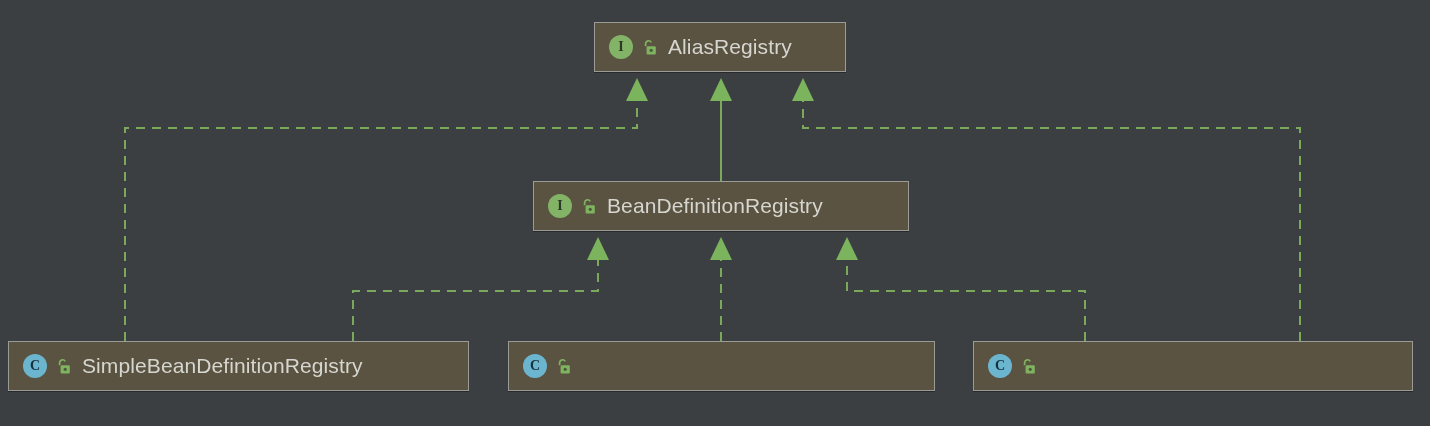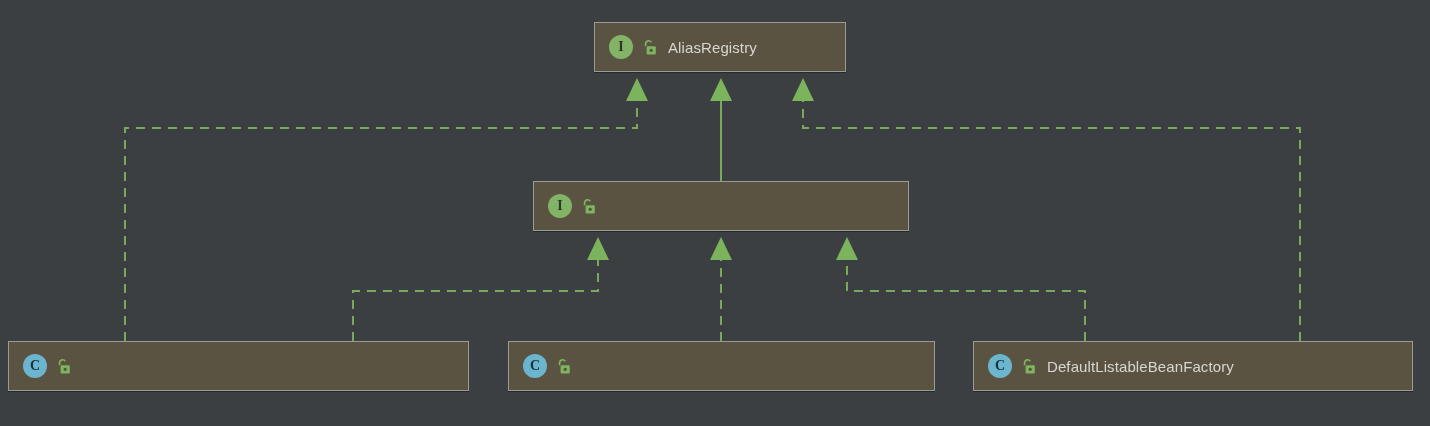--- a/index.html
+++ b/index.html
@@ -61,21 +61,21 @@
     color: #14323e;
   }
   .node .icon-visibility {
     flex: 0 0 auto;
     width: 16px;
     height: 17px;
     margin-right: 11px;
     display: block;
   }
   .node .node-label {
-    font-size: 15px;
+    font-size: 21px;
     color: #d6d6d0;
     white-space: nowrap;
     letter-spacing: 0.1px;
   }
 </style>
 </head>
 <body>
 
 <div id="diagram">
 
@@ -128,43 +128,44 @@
     <span class="node-label">AliasRegistry</span>
   </div>
 
   <div class="node iface" style="left:533px; top:181px; width:376px;">
     <span class="icon-stereotype">I</span>
     <svg class="icon-visibility" viewBox="0 0 16 17" xmlns="http://www.w3.org/2000/svg">
       <path d="M4.6 7.2 V4.6 a3 3 0 0 1 5.6 -1.3" fill="none" stroke="#7fb35f" stroke-width="1.7"></path>
       <rect x="5.6" y="7.2" width="9.2" height="8.2" rx="1.2" fill="#7fb35f"></rect>
       <circle cx="10.2" cy="11.3" r="1.6" fill="#4a5a3c"></circle>
     </svg>
+    <span class="node-label">BeanDefinitionRegistry</span>
   </div>
 
   <div class="node cls" style="left:8px; top:341px; width:461px;">
     <span class="icon-stereotype">C</span>
     <svg class="icon-visibility" viewBox="0 0 16 17" xmlns="http://www.w3.org/2000/svg">
       <path d="M4.6 7.2 V4.6 a3 3 0 0 1 5.6 -1.3" fill="none" stroke="#7fb35f" stroke-width="1.7"></path>
       <rect x="5.6" y="7.2" width="9.2" height="8.2" rx="1.2" fill="#7fb35f"></rect>
       <circle cx="10.2" cy="11.3" r="1.6" fill="#4a5a3c"></circle>
     </svg>
+    <span class="node-label">SimpleBeanDefinitionRegistry</span>
   </div>
 
   <div class="node cls" style="left:508px; top:341px; width:427px;">
     <span class="icon-stereotype">C</span>
     <svg class="icon-visibility" viewBox="0 0 16 17" xmlns="http://www.w3.org/2000/svg">
       <path d="M4.6 7.2 V4.6 a3 3 0 0 1 5.6 -1.3" fill="none" stroke="#7fb35f" stroke-width="1.7"></path>
       <rect x="5.6" y="7.2" width="9.2" height="8.2" rx="1.2" fill="#7fb35f"></rect>
       <circle cx="10.2" cy="11.3" r="1.6" fill="#4a5a3c"></circle>
     </svg>
   </div>
 
   <div class="node cls" style="left:973px; top:341px; width:440px;">
     <span class="icon-stereotype">C</span>
     <svg class="icon-visibility" viewBox="0 0 16 17" xmlns="http://www.w3.org/2000/svg">
       <path d="M4.6 7.2 V4.6 a3 3 0 0 1 5.6 -1.3" fill="none" stroke="#7fb35f" stroke-width="1.7"></path>
       <rect x="5.6" y="7.2" width="9.2" height="8.2" rx="1.2" fill="#7fb35f"></rect>
       <circle cx="10.2" cy="11.3" r="1.6" fill="#4a5a3c"></circle>
     </svg>
-    <span class="node-label">DefaultListableBeanFactory</span>
   </div>
 
 </div>
 
 </body></html>

